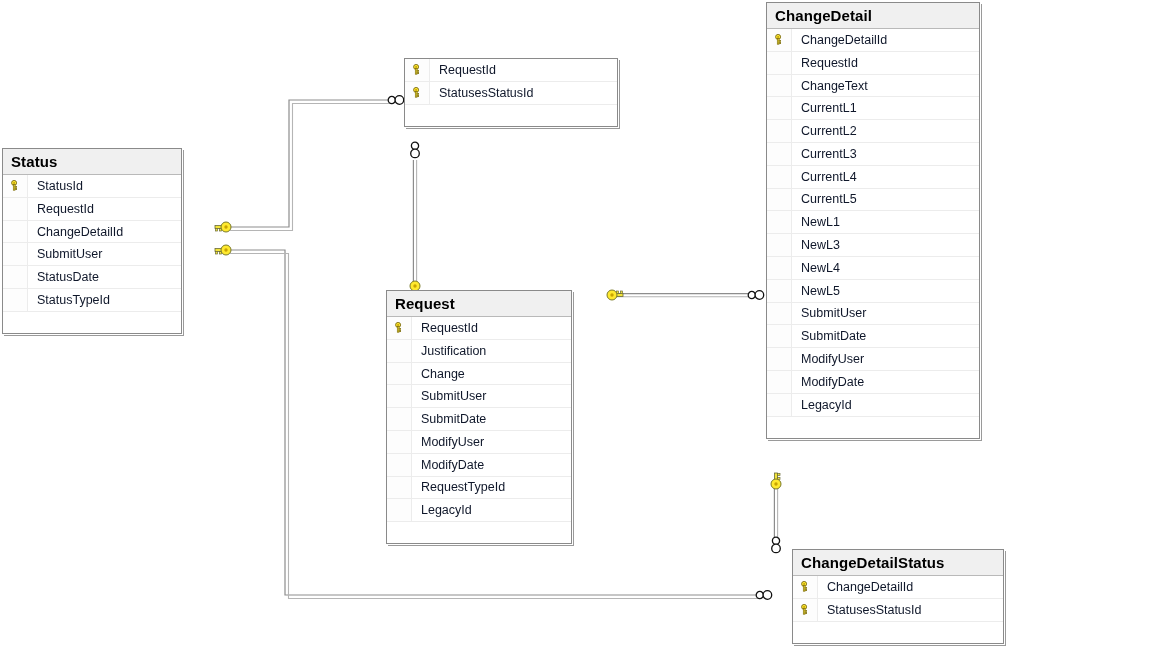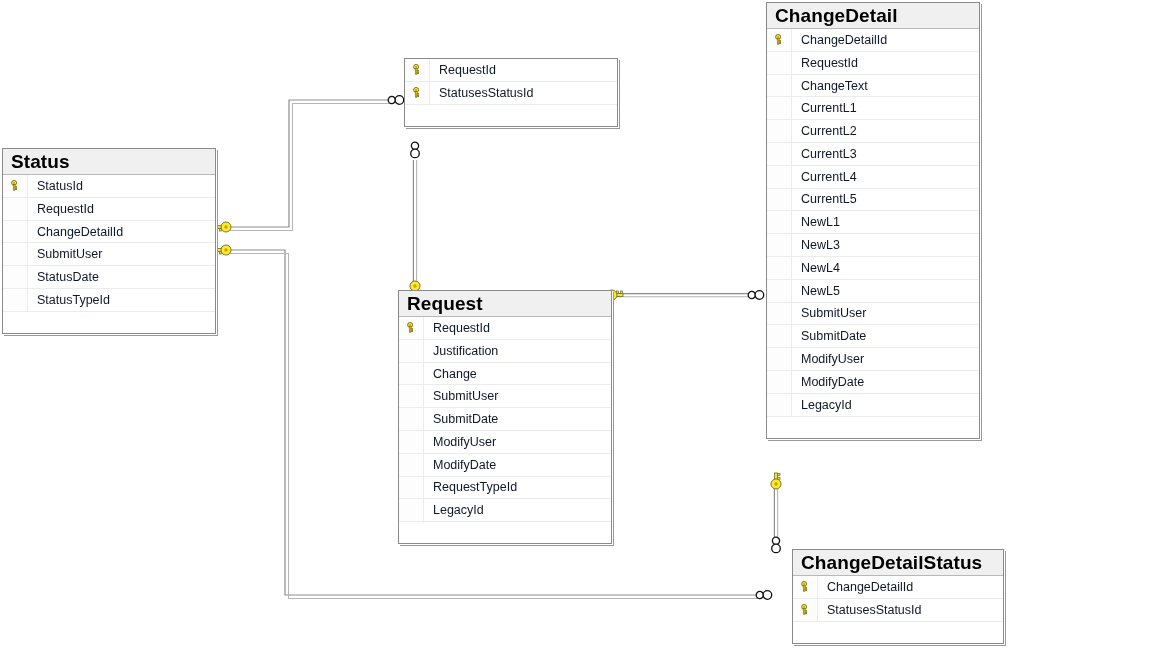--- a/index.html
+++ b/index.html
@@ -38,21 +38,21 @@
     border: 1px solid #8a8a8a;
     box-shadow: 1px 1px 0 0 #ffffff, 2px 2px 0 0 #9a9a9a;
     box-sizing: border-box;
     font-size: 12.5px;
     color: #1a1a1a;
   }
   .entity-header {
     background: #f0f0f0;
     border-bottom: 1px solid #b9b9b9;
     font-weight: bold;
-    font-size: 19px;
+    font-size: 15px;
     color: #000000;
     padding: 4px 0 4px 8px;
     line-height: 17px;
     letter-spacing: 0.1px;
     white-space: nowrap;
   }
   .entity-body {
     background: #ffffff;
     padding: 0;
   }
@@ -86,23 +86,23 @@
   }
   .entity-footer {
     height: 21px;
     background: #ffffff;
   }
 
   
   .keyglyph { display: block; width: 11px; height: 11px; }
 
   
-  #ent-status          { left: 2px;   top: 148px; width: 214px; }
+  #ent-status          { left: 2px;   top: 148px; width: 180px; }
   #ent-requeststatus   { left: 404px; top: 58px;  width: 214px; }
-  #ent-request         { left: 398px; top: 290px; width: 214px; }
+  #ent-request         { left: 386px; top: 290px; width: 186px; }
   #ent-changedetail    { left: 766px; top: 2px;   width: 214px; }
   #ent-changedetailstatus { left: 772px; top: 549px; width: 212px; margin-left: 20px; }
 </style>
 </head>
 <body>
 
 <div id="canvas">
 
   <svg id="wires" viewBox="0 0 1152 648" width="1152" height="648">
     <defs>

